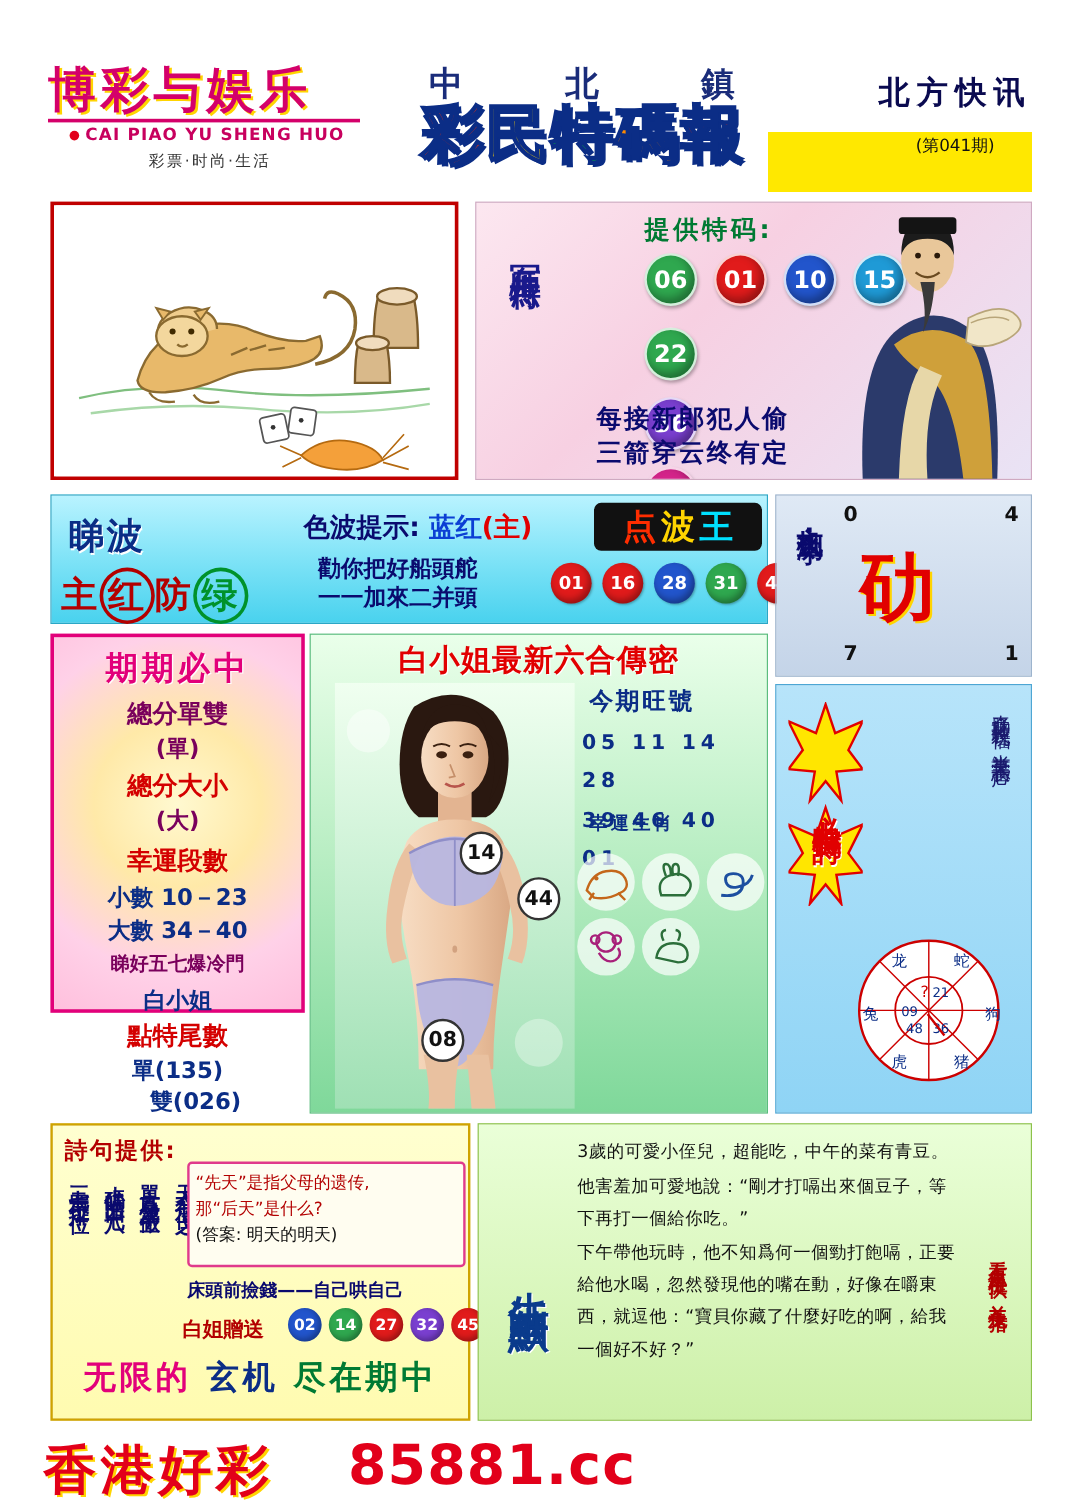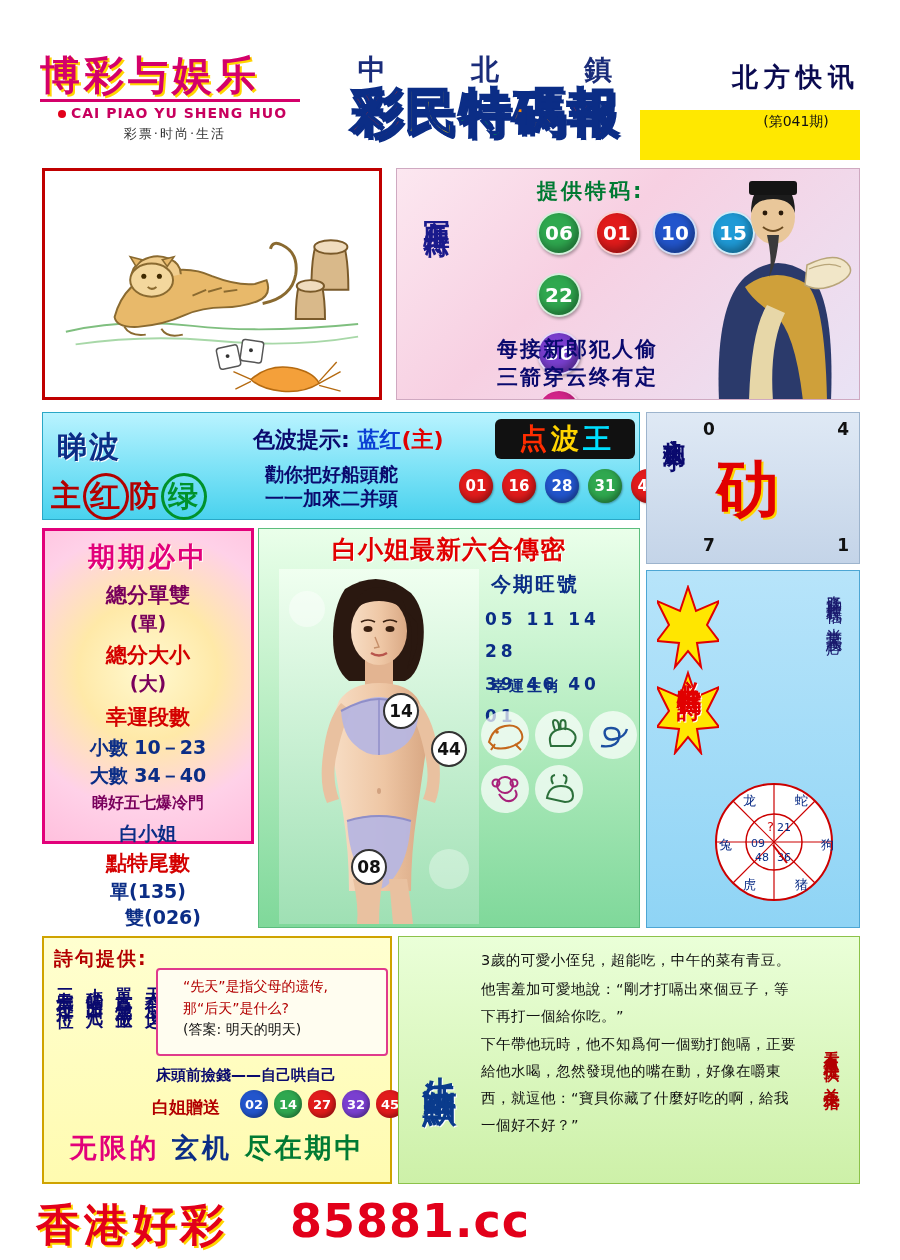--- a/index.html
+++ b/index.html
@@ -195,21 +195,21 @@
   }
   .ps-title { position:absolute; left:10px; top:8px; font-size:19px; font-weight:bold; color:#b30000; letter-spacing:2px;}
   .ps-cols { position:absolute; left:8px; top:36px; height:150px; display:flex; flex-direction:row-reverse; gap:4px;}
   .ps-col {
     writing-mode:vertical-rl; text-orientation:upright;
     font-size:17px; color:#0a0a6e; font-weight:bold; letter-spacing:4px; line-height:1.5;
   }
   .riddle {
     position:absolute; left:112px; top:30px; width:232px; height:88px;
     background:#fffdf0; border:2px solid #e03a8c; border-radius:4px;
-    padding:6px 25px; font-size:14px; color:#111; line-height:1.55;
+    padding:6px 5px; font-size:14px; color:#111; line-height:1.55;
   }
   .riddle .q { color:#b30000; }
   .ps-line2 {
     position:absolute; left:112px; top:128px; width:232px;
     font-size:15px; color:#0a0a6e; font-weight:bold;
   }
   .bjz { position:absolute; left:108px; top:158px; font-size:17px; font-weight:bold; color:#b30000;}
   .bjz-balls { position:absolute; left:196px; top:152px; display:flex; gap:6px;}
   .xb {
     width:28px;height:28px;border-radius:50%;display:flex;align-items:center;justify-content:center;

